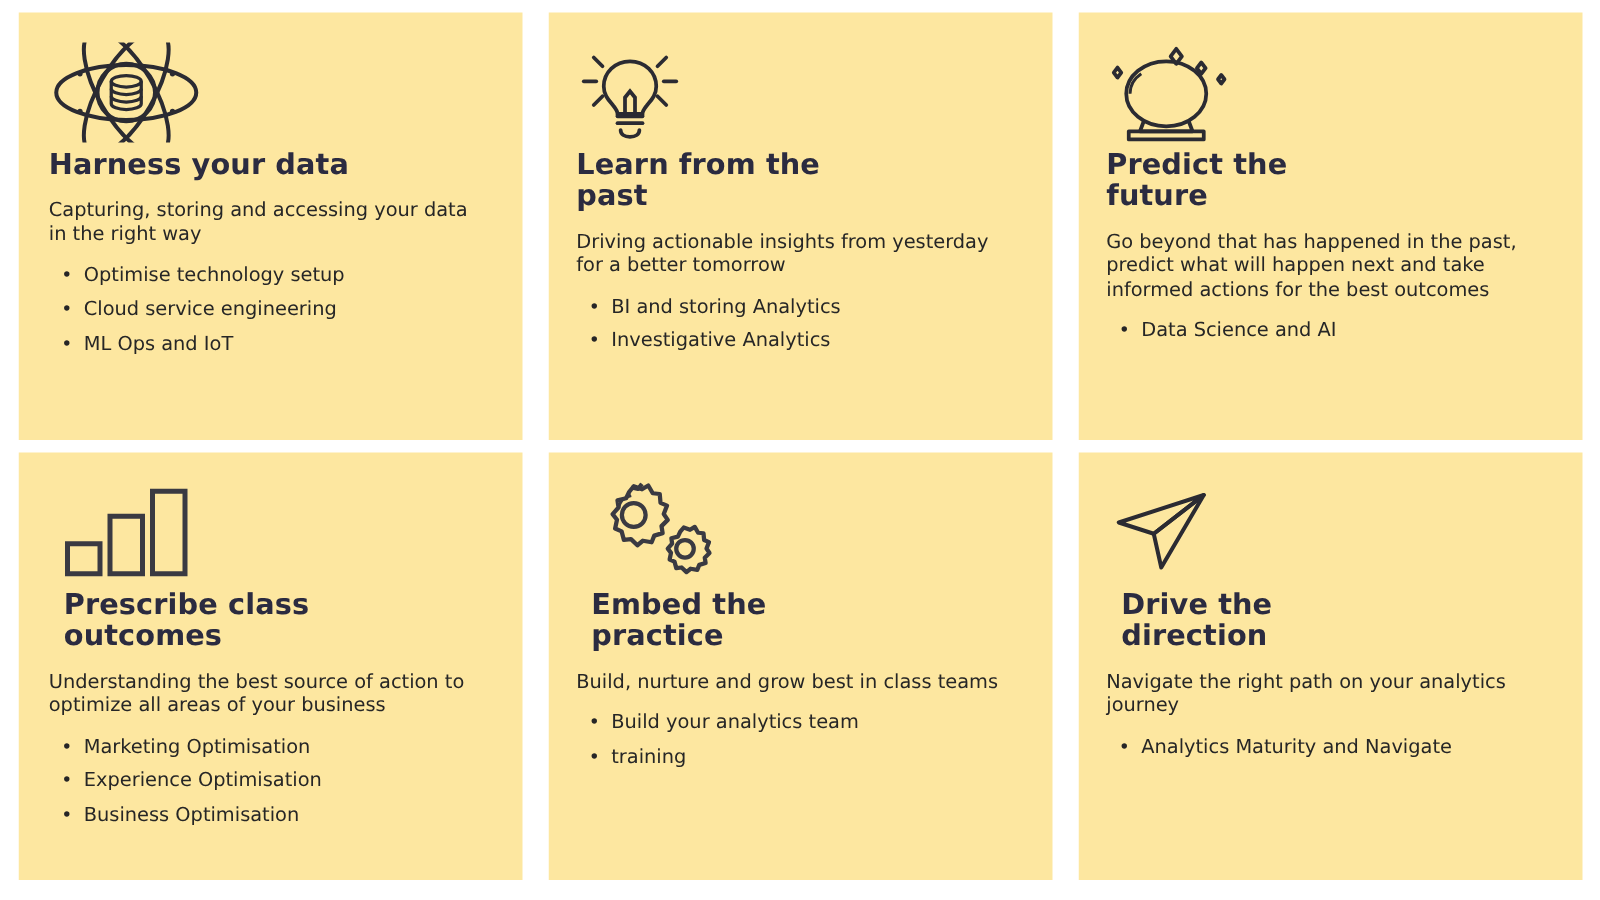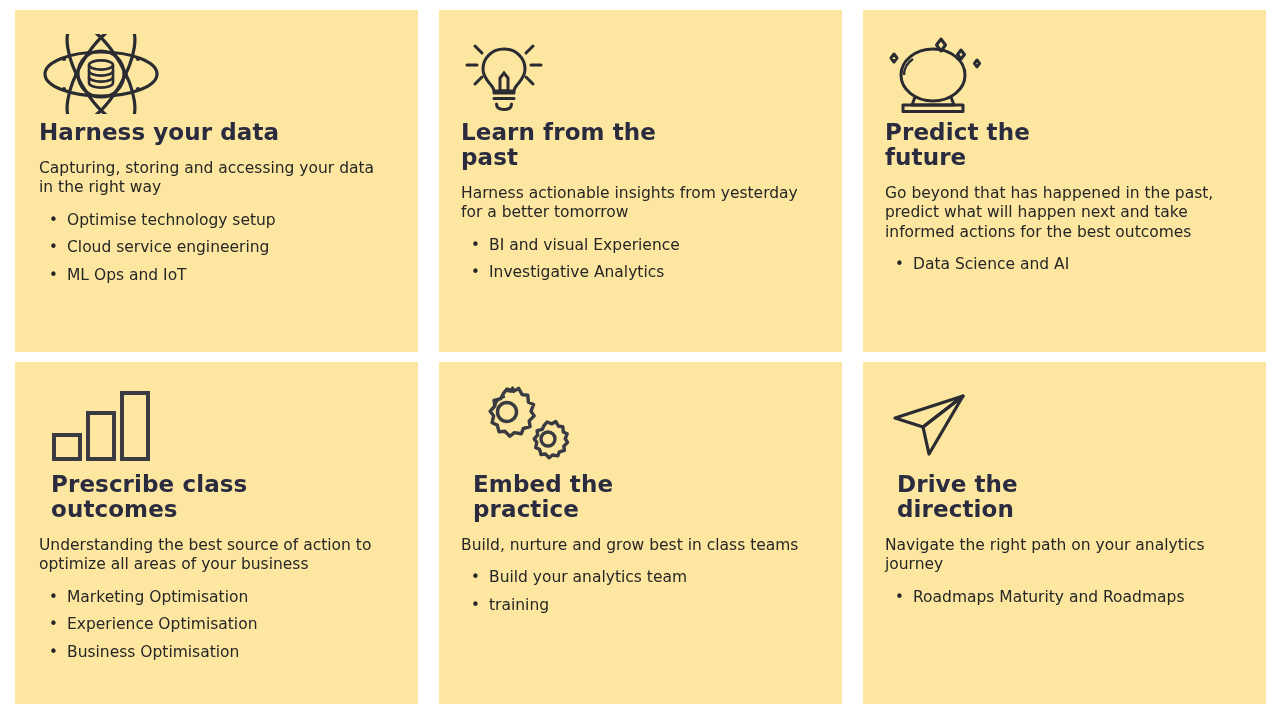--- a/index.html
+++ b/index.html
@@ -171,25 +171,25 @@
           <path d="M43 38 l-4 5 v13 h8 v-13 z"></path>
           <path d="M6 30 h10"></path>
           <path d="M70 30 h10"></path>
           <path d="M14 11 l7 7"></path>
           <path d="M72 11 l-7 7"></path>
           <path d="M14 49 l7 -7"></path>
           <path d="M72 49 l-7 -7"></path>
         </svg>
       </div>
       <h2 class="card-title">Learn from the past</h2>
-      <div class="card-desc">Harness actionable insights from yesterday for a better tomorrow</div>
-      <ul class="bullets">
-        <li>
-            <span class="dot">•</span>
-            <span class="btext">BI and visual Experience</span>
+      <div class="card-desc">Driving actionable insights from yesterday for a better tomorrow</div>
+      <ul class="bullets">
+        <li>
+            <span class="dot">•</span>
+            <span class="btext">BI and storing Analytics</span>
           </li>
         <li>
             <span class="dot">•</span>
             <span class="btext">Investigative Analytics</span>
           </li>
       </ul>
     </div>
   </div>
 
   <div class="card c3">
@@ -280,19 +280,19 @@
         <svg width="100" height="76" viewBox="0 0 100 76" fill="none" stroke="#2b2b32" stroke-width="3.2" stroke-linejoin="round">
           <path d="M72 8 L4 30 L32 39 Z"></path>
           <path d="M72 8 L32 39 L38 66 Z"></path>
         </svg>
       </div>
       <h2 class="card-title">Drive the direction</h2>
       <div class="card-desc">Navigate the right path on your analytics journey</div>
       <ul class="bullets">
         <li>
             <span class="dot">•</span>
-            <span class="btext">Roadmaps Maturity and Roadmaps</span>
+            <span class="btext">Analytics Maturity and Navigate</span>
           </li>
       </ul>
     </div>
   </div>
 
 </div>
 
 </body></html>

